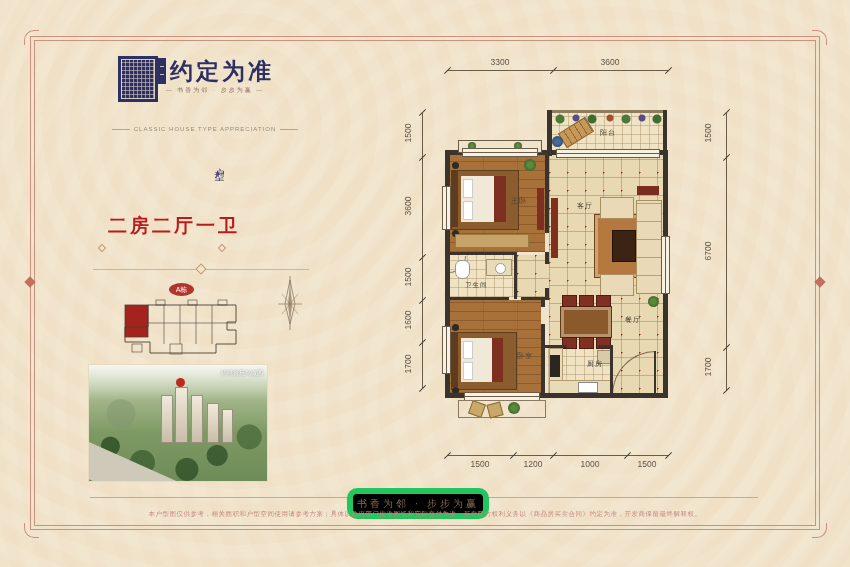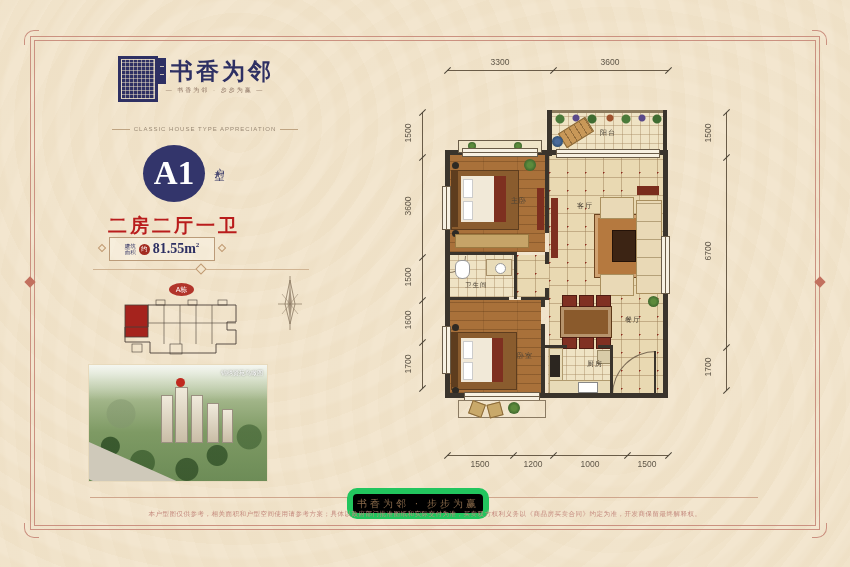--- a/index.html
+++ b/index.html
@@ -87,42 +87,32 @@
   <div class="corner" style="left:812px;top:523px;border-left:none;border-top:none;border-radius:0 0 10px 0;"></div>
   <div class="sidedia" style="left:26px;top:278px;"></div>
   <div class="sidedia" style="left:816px;top:278px;"></div>
 
   <div class="seal" style="left:118px;top:56px;width:34px;height:40px;">
     <div class="seal-in"></div>
   </div>
   <div class="abs" style="left:158px;top:58px;width:8px;height:26px;background:#2e3063;
        background-image:linear-gradient(rgba(240,228,200,.8),rgba(240,228,200,.8)),linear-gradient(rgba(240,228,200,.8),rgba(240,228,200,.8));
        background-size:4px 1px,4px 1px;background-position:2px 8px,2px 16px;background-repeat:no-repeat;"></div>
-  <div class="brand" style="left:170px;top:56px;width:110px;font-size:23px;letter-spacing:3px;">书香为邻</div>
+  <div class="brand" style="left:170px;top:56px;width:110px;font-size:23px;letter-spacing:3px;">约定为准</div>
   <div class="tagline" style="left:140px;top:86px;width:150px;">—  书香为邻 · 步步为赢  —</div>
 
   <div class="sub" style="left:112px;top:126px;width:186px;">
     <span>CLASSIC HOUSE TYPE APPRECIATION</span>
   </div>
 
-  <div class="a1c" style="left:143px;top:145px;width:62px;height:57px;font-size:33px;line-height:57px;">A1</div>
   <div class="vtext" style="left:212px;top:160px;font-size:10px;letter-spacing:3px;">户型</div>
 
   <div class="roomsline" style="left:103px;top:213px;width:142px;">二房二厅一卫</div>
 
   <div class="dia" style="left:99px;top:245px;width:4px;height:4px;"></div>
-  <div class="areabox" style="left:109px;top:237px;width:104px;height:22px;">
-    <span class="alab">
-      <span>建筑</span><br><span>面积</span>
-    </span>
-    <span class="acirc">约</span>
-    <span class="aval">
-      <span>81.55m</span><sup style="font-size:7px;">2</sup>
-    </span>
-  </div>
   <div class="dia" style="left:219px;top:245px;width:4px;height:4px;"></div>
 
   <div class="abs" style="left:93px;top:269px;width:216px;height:1px;background:#d0b493;"></div>
   <div class="dia" style="left:197px;top:265px;"></div>
 
   <div class="badge" style="left:169px;top:283px;width:25px;height:13px;">A栋</div>
   <svg class="abs" style="left:118px;top:296px;" width="126" height="66" viewBox="0 0 126 66">
     <rect x="7" y="9" width="23" height="32" fill="#a5231d" stroke="#4a4038" stroke-width="0.8"></rect>
     <path d="M30 9 h88 v17 h-9 v8 h9 v14 h-20 v9 h-66 v-11 h-25 v-15 h23 z" fill="none" stroke="#4a4038" stroke-width="0.9"></path>
     <line x1="46" y1="9" x2="46" y2="48" stroke="#4a4038" stroke-width="0.6"></line>

